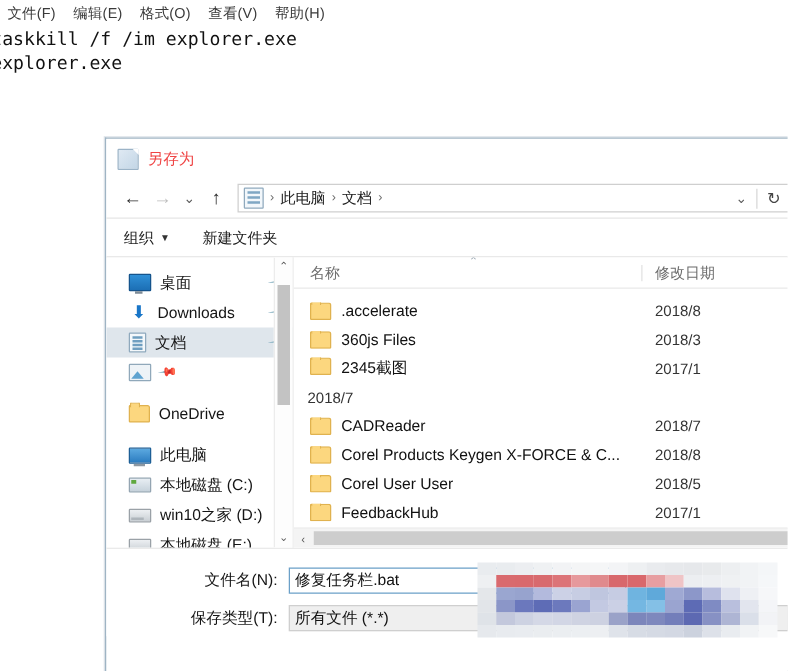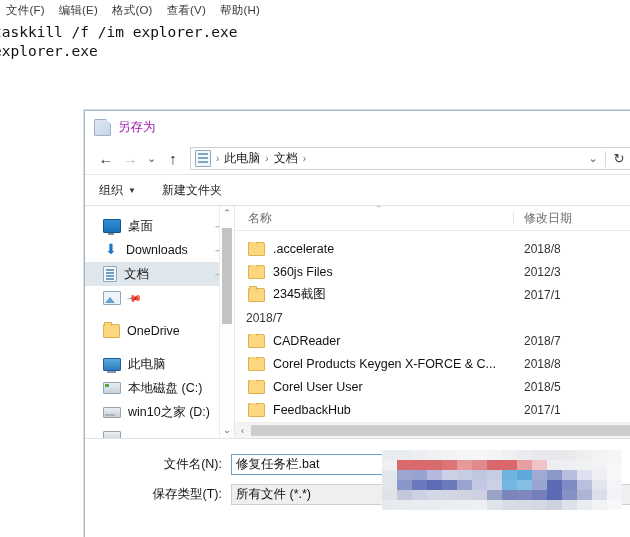--- a/index.html
+++ b/index.html
@@ -35,21 +35,21 @@
     border: 1px solid #9fb4c4;
     border-right: none; border-bottom: none;
     box-sizing: border-box;
     box-shadow: 0 0 0 1px rgba(150,170,185,.35);
     overflow: hidden;
   }
   .dlg-titlebar {
     height: 32px; display: flex; align-items: center;
     padding-left: 9px; gap: 7px; background: #ffffff;
   }
-  .dlg-title-text { font-size: 12.5px; color: #a21caf; }
+  .dlg-title-text { font-size: 12.5px; color: #ef4444; }
   .icon-doc-title {
     width: 15px; height: 15px; position: relative; flex: none;
     background: linear-gradient(135deg,#dfe9f3 0%,#c3d6e6 100%);
     border: 1px solid #9bb3c7; border-radius: 1px;
   }
   .icon-doc-title:after {
     content: ""; position: absolute; right: -1px; top: -1px;
     border-width: 0 5px 5px 0; border-style: solid;
     border-color: transparent #ffffff transparent transparent;
   }
@@ -159,21 +159,21 @@
               font-size: 12px; color: #6d6d6d; position: relative; }
   .col-div { width: 1px; height: 13px; background: #e2e2e2; }
   .col-date { padding-left: 10px; font-size: 12px; color: #6d6d6d; white-space: nowrap; }
   .sort-caret {
     position: absolute; left: 140px; top: -6px; font-size: 9px; color: #9aa7b2;
   }
   .rows { padding-top: 6px; }
   .row { height: 23px; display: flex; align-items: center; }
   .row .fname {
     width: 278px; box-sizing: border-box; padding-left: 13px;
-    display: flex; align-items: center; gap: 8px;
+    display: flex; align-items: flex-start; gap: 8px;
     font-size: 12.5px; color: #111; white-space: nowrap; overflow: hidden;
   }
   .row .fdate { padding-left: 11px; font-size: 12px; color: #333; white-space: nowrap; }
   .hscroll {
     position: absolute; left: 0; right: 0; bottom: 0; height: 15px;
     background: #f4f4f4; border-top: 1px solid #ededed;
     display: flex; align-items: center;
   }
   .hscroll .arr { width: 15px; text-align: center; font-size: 9px; color: #5a5a5a; }
   .hscroll .thumb { flex: 1; height: 11px; background: #cdcdcd; margin: 0 1px; }
@@ -296,20 +296,21 @@
         <div class="nav-item indent">
           <span class="ic ic-drivec"></span>
           <span class="label">本地磁盘 (C:)</span>
         </div>
         <div class="nav-item indent">
           <span class="ic ic-drive"></span>
           <span class="label">win10之家 (D:)</span>
         </div>
         <div class="nav-item indent">
           <span class="ic ic-drive"></span>
+          <span class="label">本地磁盘 (E:)</span>
         </div>
 
         <div class="vscroll">
           <div class="arr">⌃</div>
           <div class="thumb"></div>
           <div class="arr bot">⌄</div>
         </div>
       </div>
 
       <div class="list-pane">
@@ -328,21 +329,21 @@
               <span class="ic ic-folder"></span>
               <span>.accelerate</span>
             </span>
             <span class="fdate">2018/8</span>
           </div>
           <div class="row">
             <span class="fname">
               <span class="ic ic-folder"></span>
               <span>360js Files</span>
             </span>
-            <span class="fdate">2012/3</span>
+            <span class="fdate">2018/3</span>
           </div>
           <div class="row">
             <span class="fname">
               <span class="ic ic-folder"></span>
               <span>2345截图</span>
             </span>
             <span class="fdate">2017/1</span>
           </div>
           <div class="row">
             <span class="fdate">2018/7</span>

